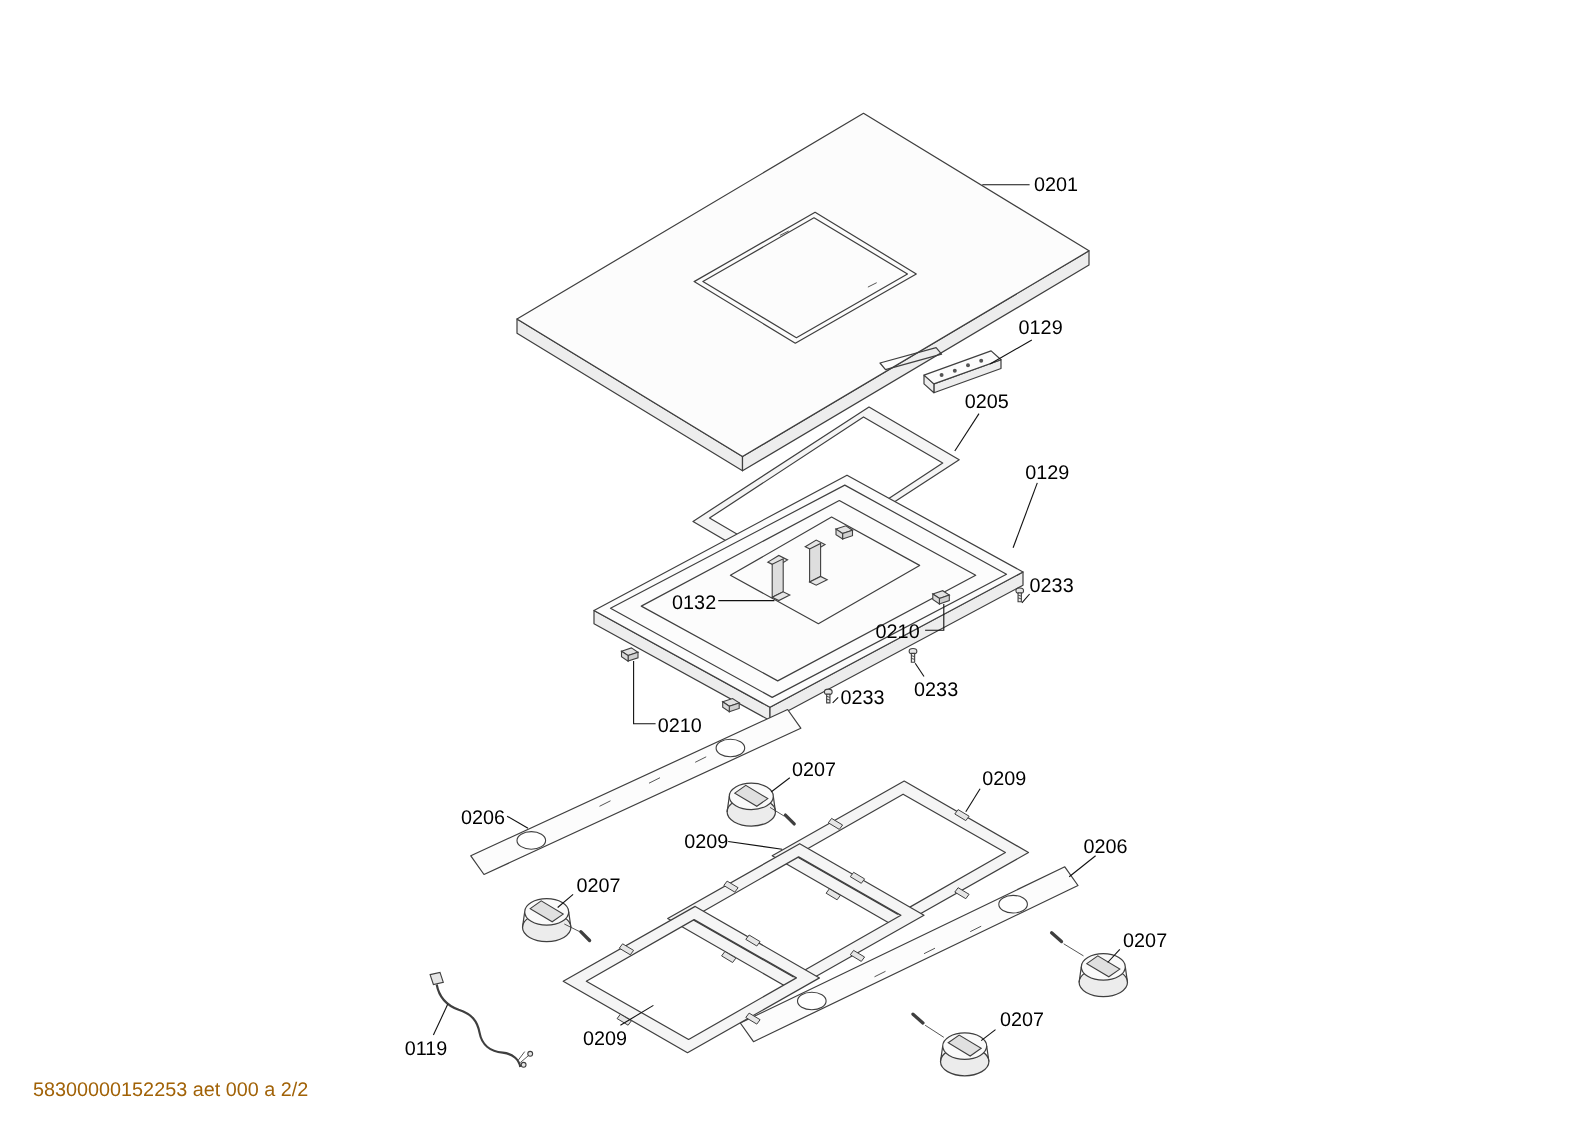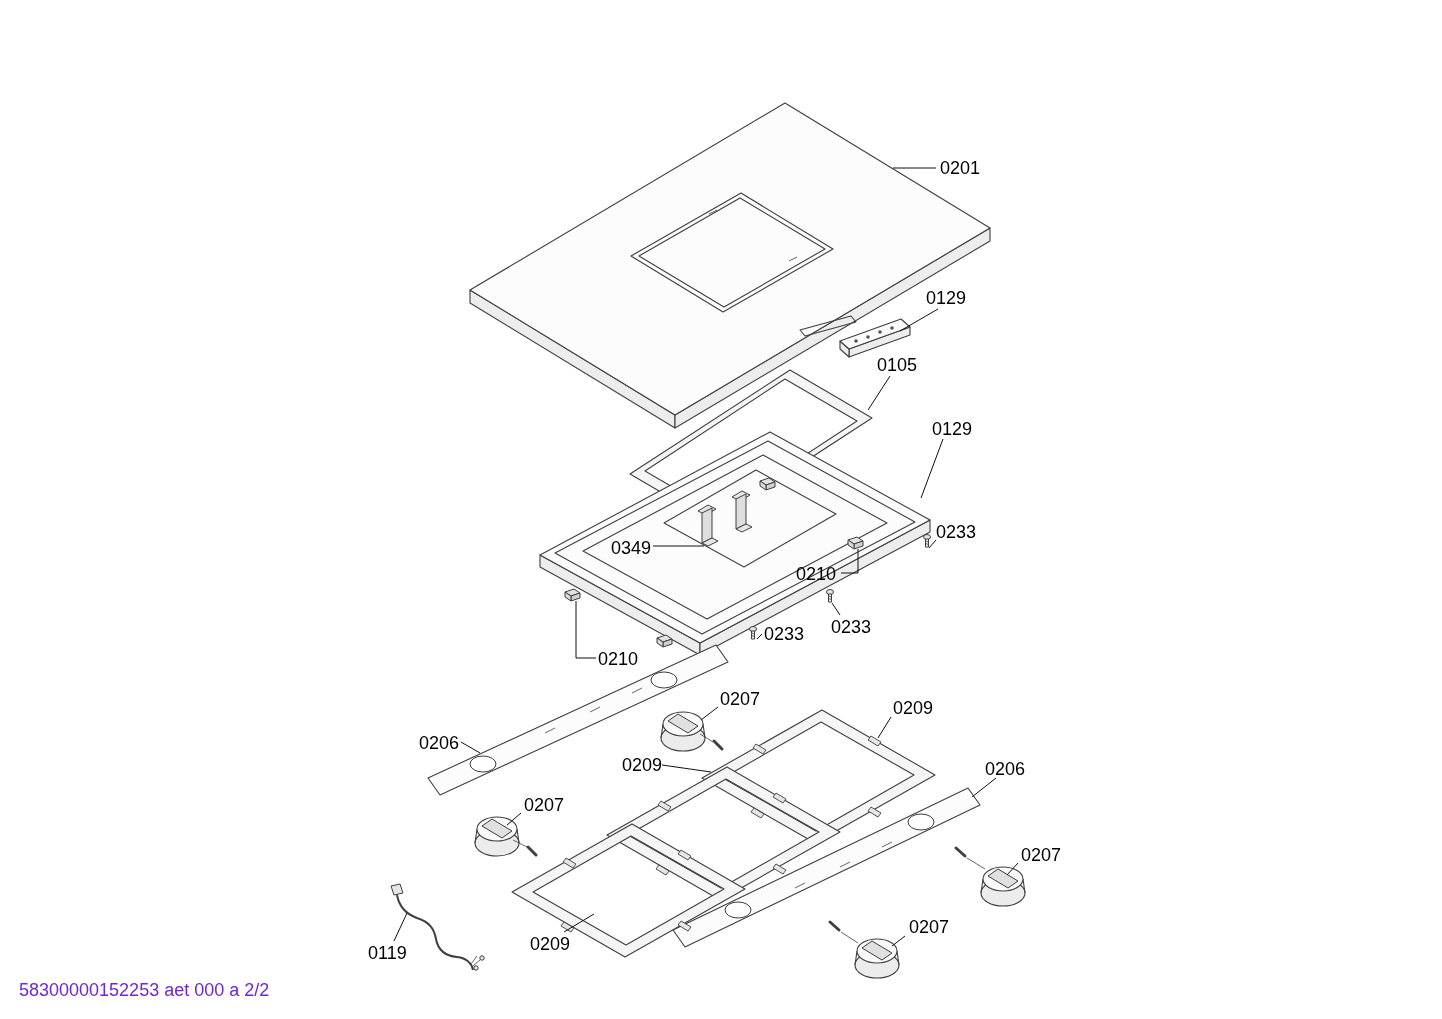--- a/index.html
+++ b/index.html
@@ -1,20 +1,20 @@
 <!DOCTYPE html>
 <html><head>
 <meta charset="utf-8">
 <style>
   html,body{margin:0;padding:0;background:#fff;}
   .screen{position:relative;width:1442px;height:1019px;background:#fff;
           font-family:"Liberation Sans",sans-serif;overflow:hidden;}
   .screen svg{position:absolute;left:0;top:0;}
   .label{position:absolute;font-size:18px;color:#000;white-space:nowrap;}
-  .footer{position:absolute;left:19px;top:980px;font-size:18px;color:#6d28d9;text-align:right;}
+  .footer{position:absolute;left:30px;top:980px;font-size:18px;color:#a16207;text-align:right;}
   .face{fill:#fcfcfc;stroke:#3f3f3f;stroke-width:1.1;stroke-linejoin:round;}
   .shade{fill:#ededed;stroke:#3f3f3f;stroke-width:1.1;stroke-linejoin:round;}
   .outline{fill:none;stroke:#3f3f3f;stroke-width:1.1;stroke-linejoin:round;}
   .ring{fill:#f5f5f5;stroke:#3f3f3f;stroke-width:1.1;fill-rule:evenodd;stroke-linejoin:round;}
   .hole{fill:#ffffff;stroke:#3f3f3f;stroke-width:1;}
   .leader{fill:none;stroke:#111;stroke-width:1;}
   .thin{fill:none;stroke:#3f3f3f;stroke-width:0.8;}
   .rod{stroke:#3f3f3f;stroke-width:3;stroke-linecap:round;}
 </style>
 </head>
@@ -167,23 +167,23 @@
     <polyline class="leader" points="521,813 507,825"></polyline>
     <polyline class="leader" points="1018,863 1007,875"></polyline>
     <polyline class="leader" points="394,941 407,913"></polyline>
     <polyline class="leader" points="564,932 594,914"></polyline>
     <polyline class="leader" points="905,936 892,946"></polyline>
   </g>
 </svg>
 
 <div class="label" style="left:940px;top:158px">0201</div>
 <div class="label" style="left:926px;top:288px">0129</div>
-<div class="label" style="left:877px;top:355px">0105</div>
+<div class="label" style="left:877px;top:355px">0205</div>
 <div class="label" style="left:932px;top:419px">0129</div>
-<div class="label" style="left:611px;top:538px">0349</div>
+<div class="label" style="left:611px;top:538px">0132</div>
 <div class="label" style="left:796px;top:564px">0210</div>
 <div class="label" style="left:936px;top:522px">0233</div>
 <div class="label" style="left:831px;top:617px">0233</div>
 <div class="label" style="left:764px;top:624px">0233</div>
 <div class="label" style="left:598px;top:649px">0210</div>
 <div class="label" style="left:720px;top:689px">0207</div>
 <div class="label" style="left:893px;top:698px">0209</div>
 <div class="label" style="left:419px;top:733px">0206</div>
 <div class="label" style="left:622px;top:755px">0209</div>
 <div class="label" style="left:985px;top:759px">0206</div>

